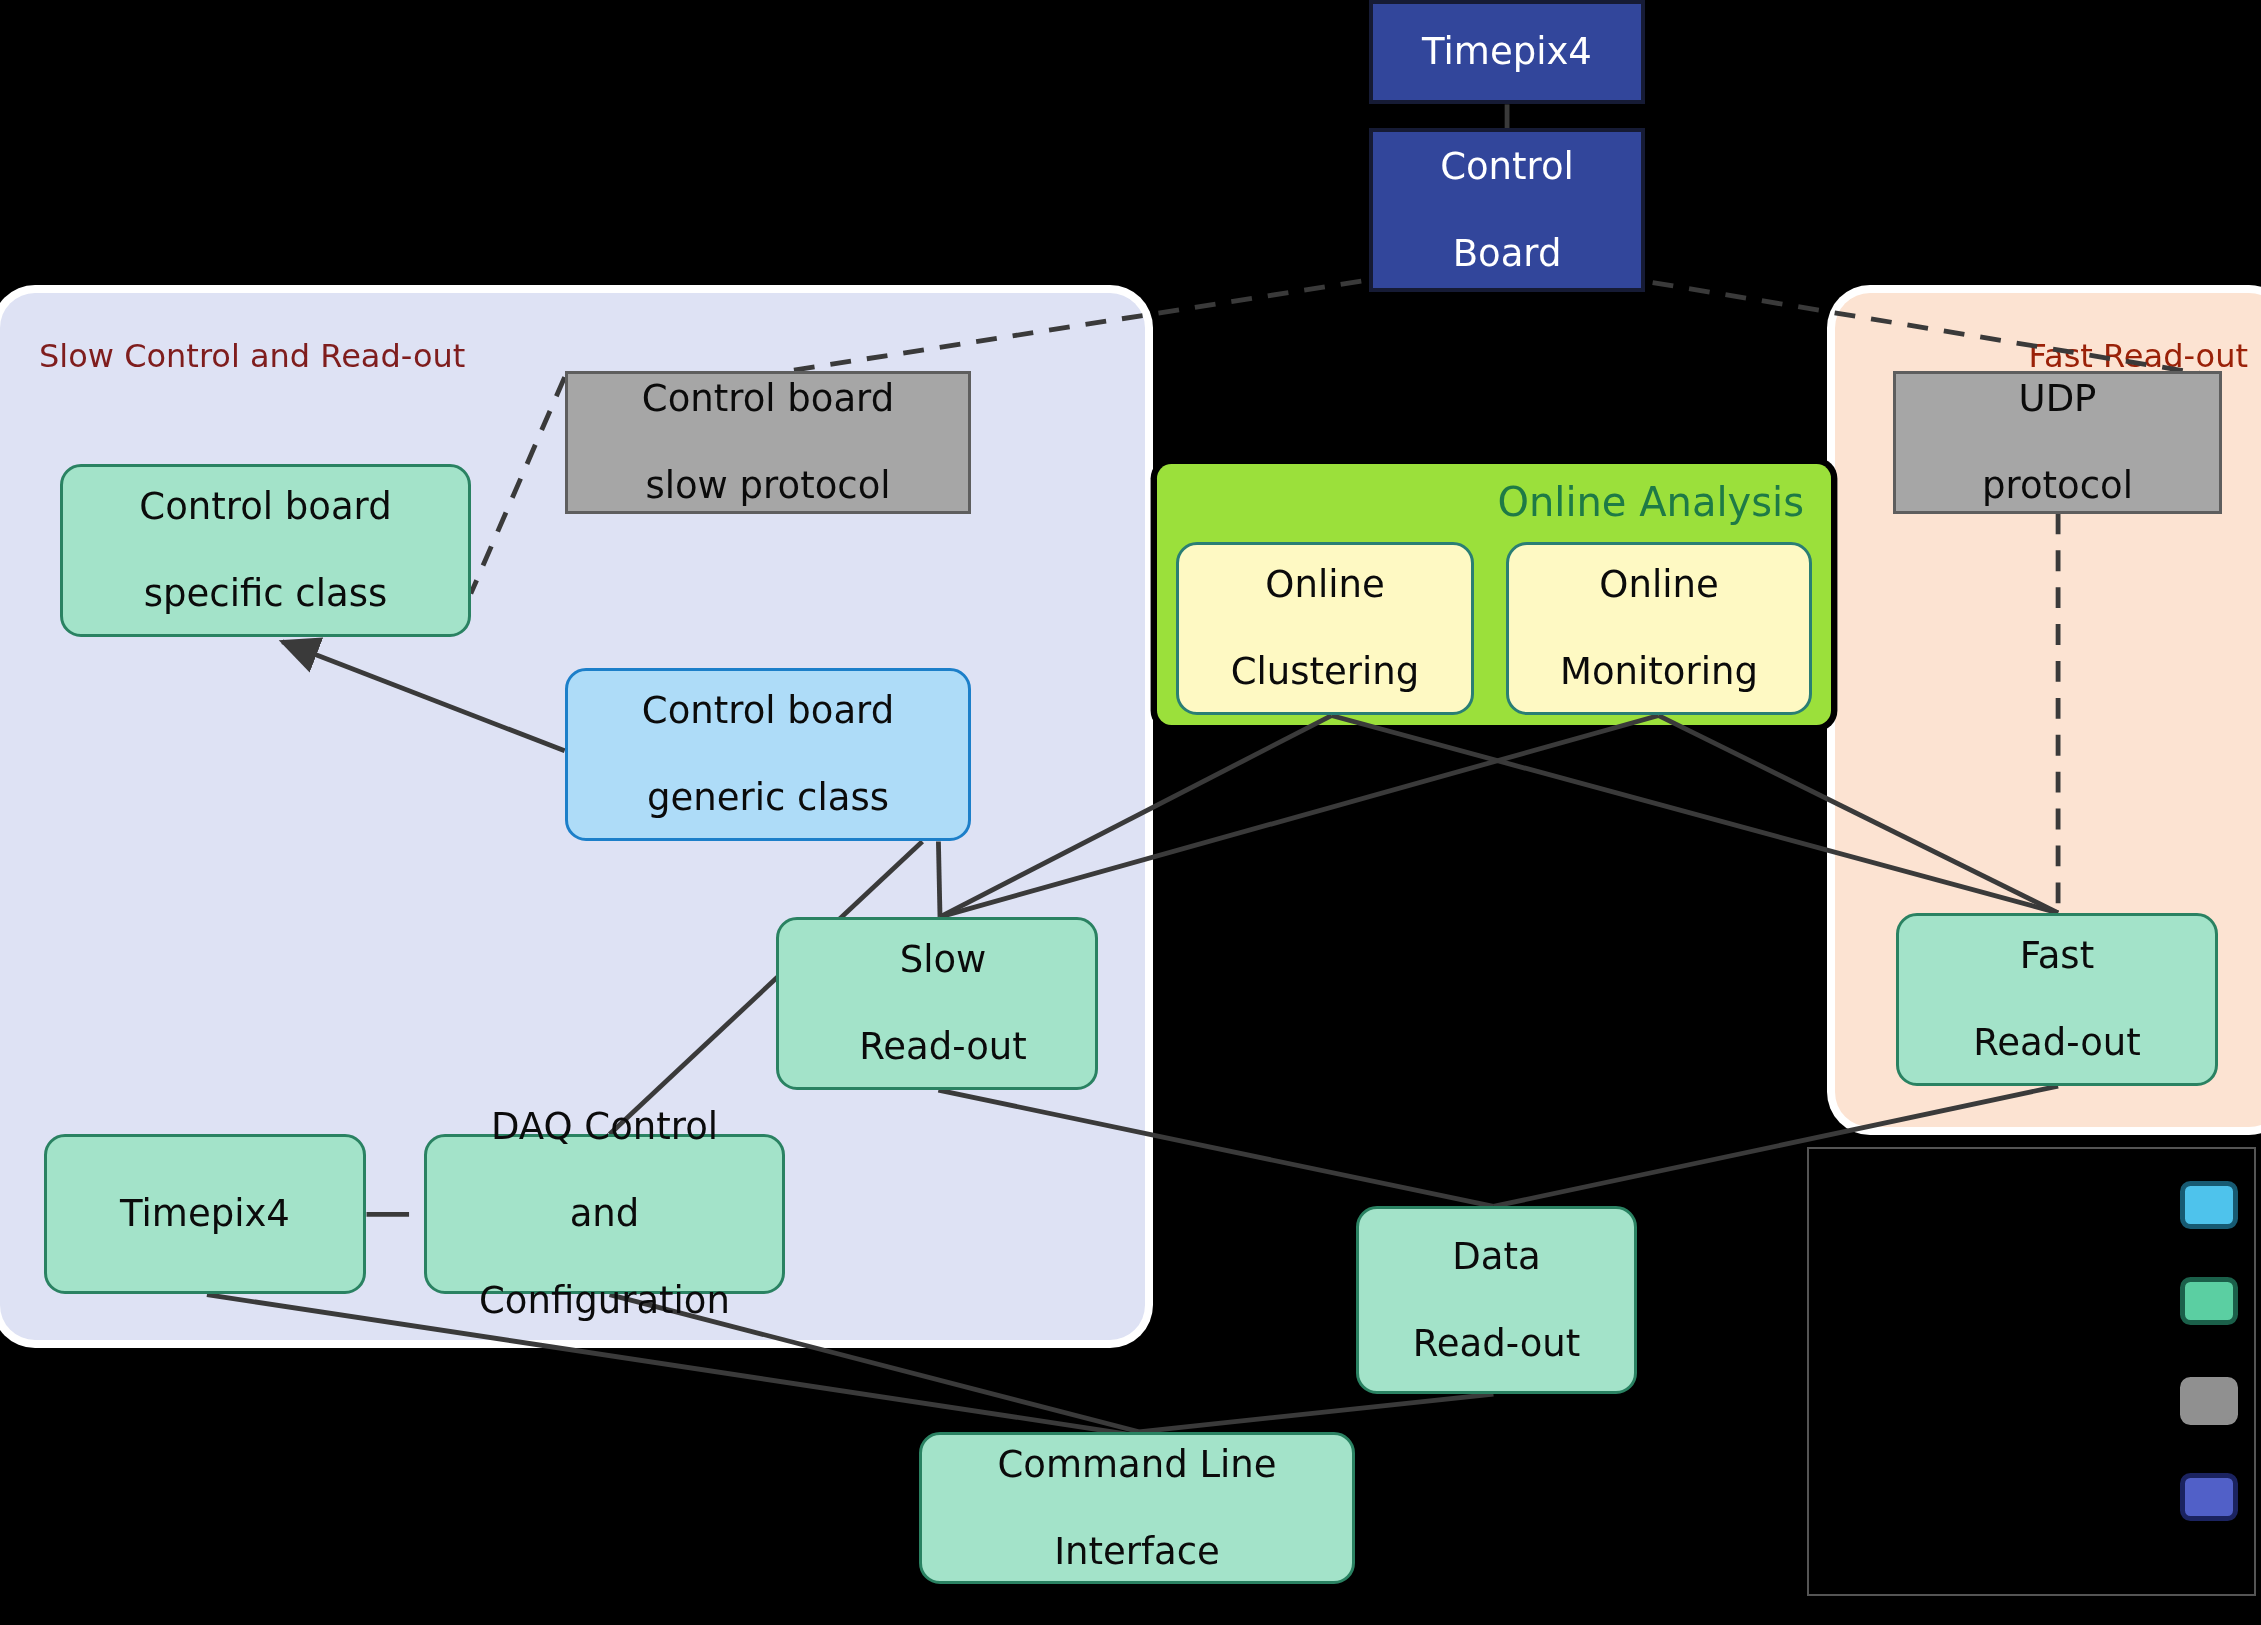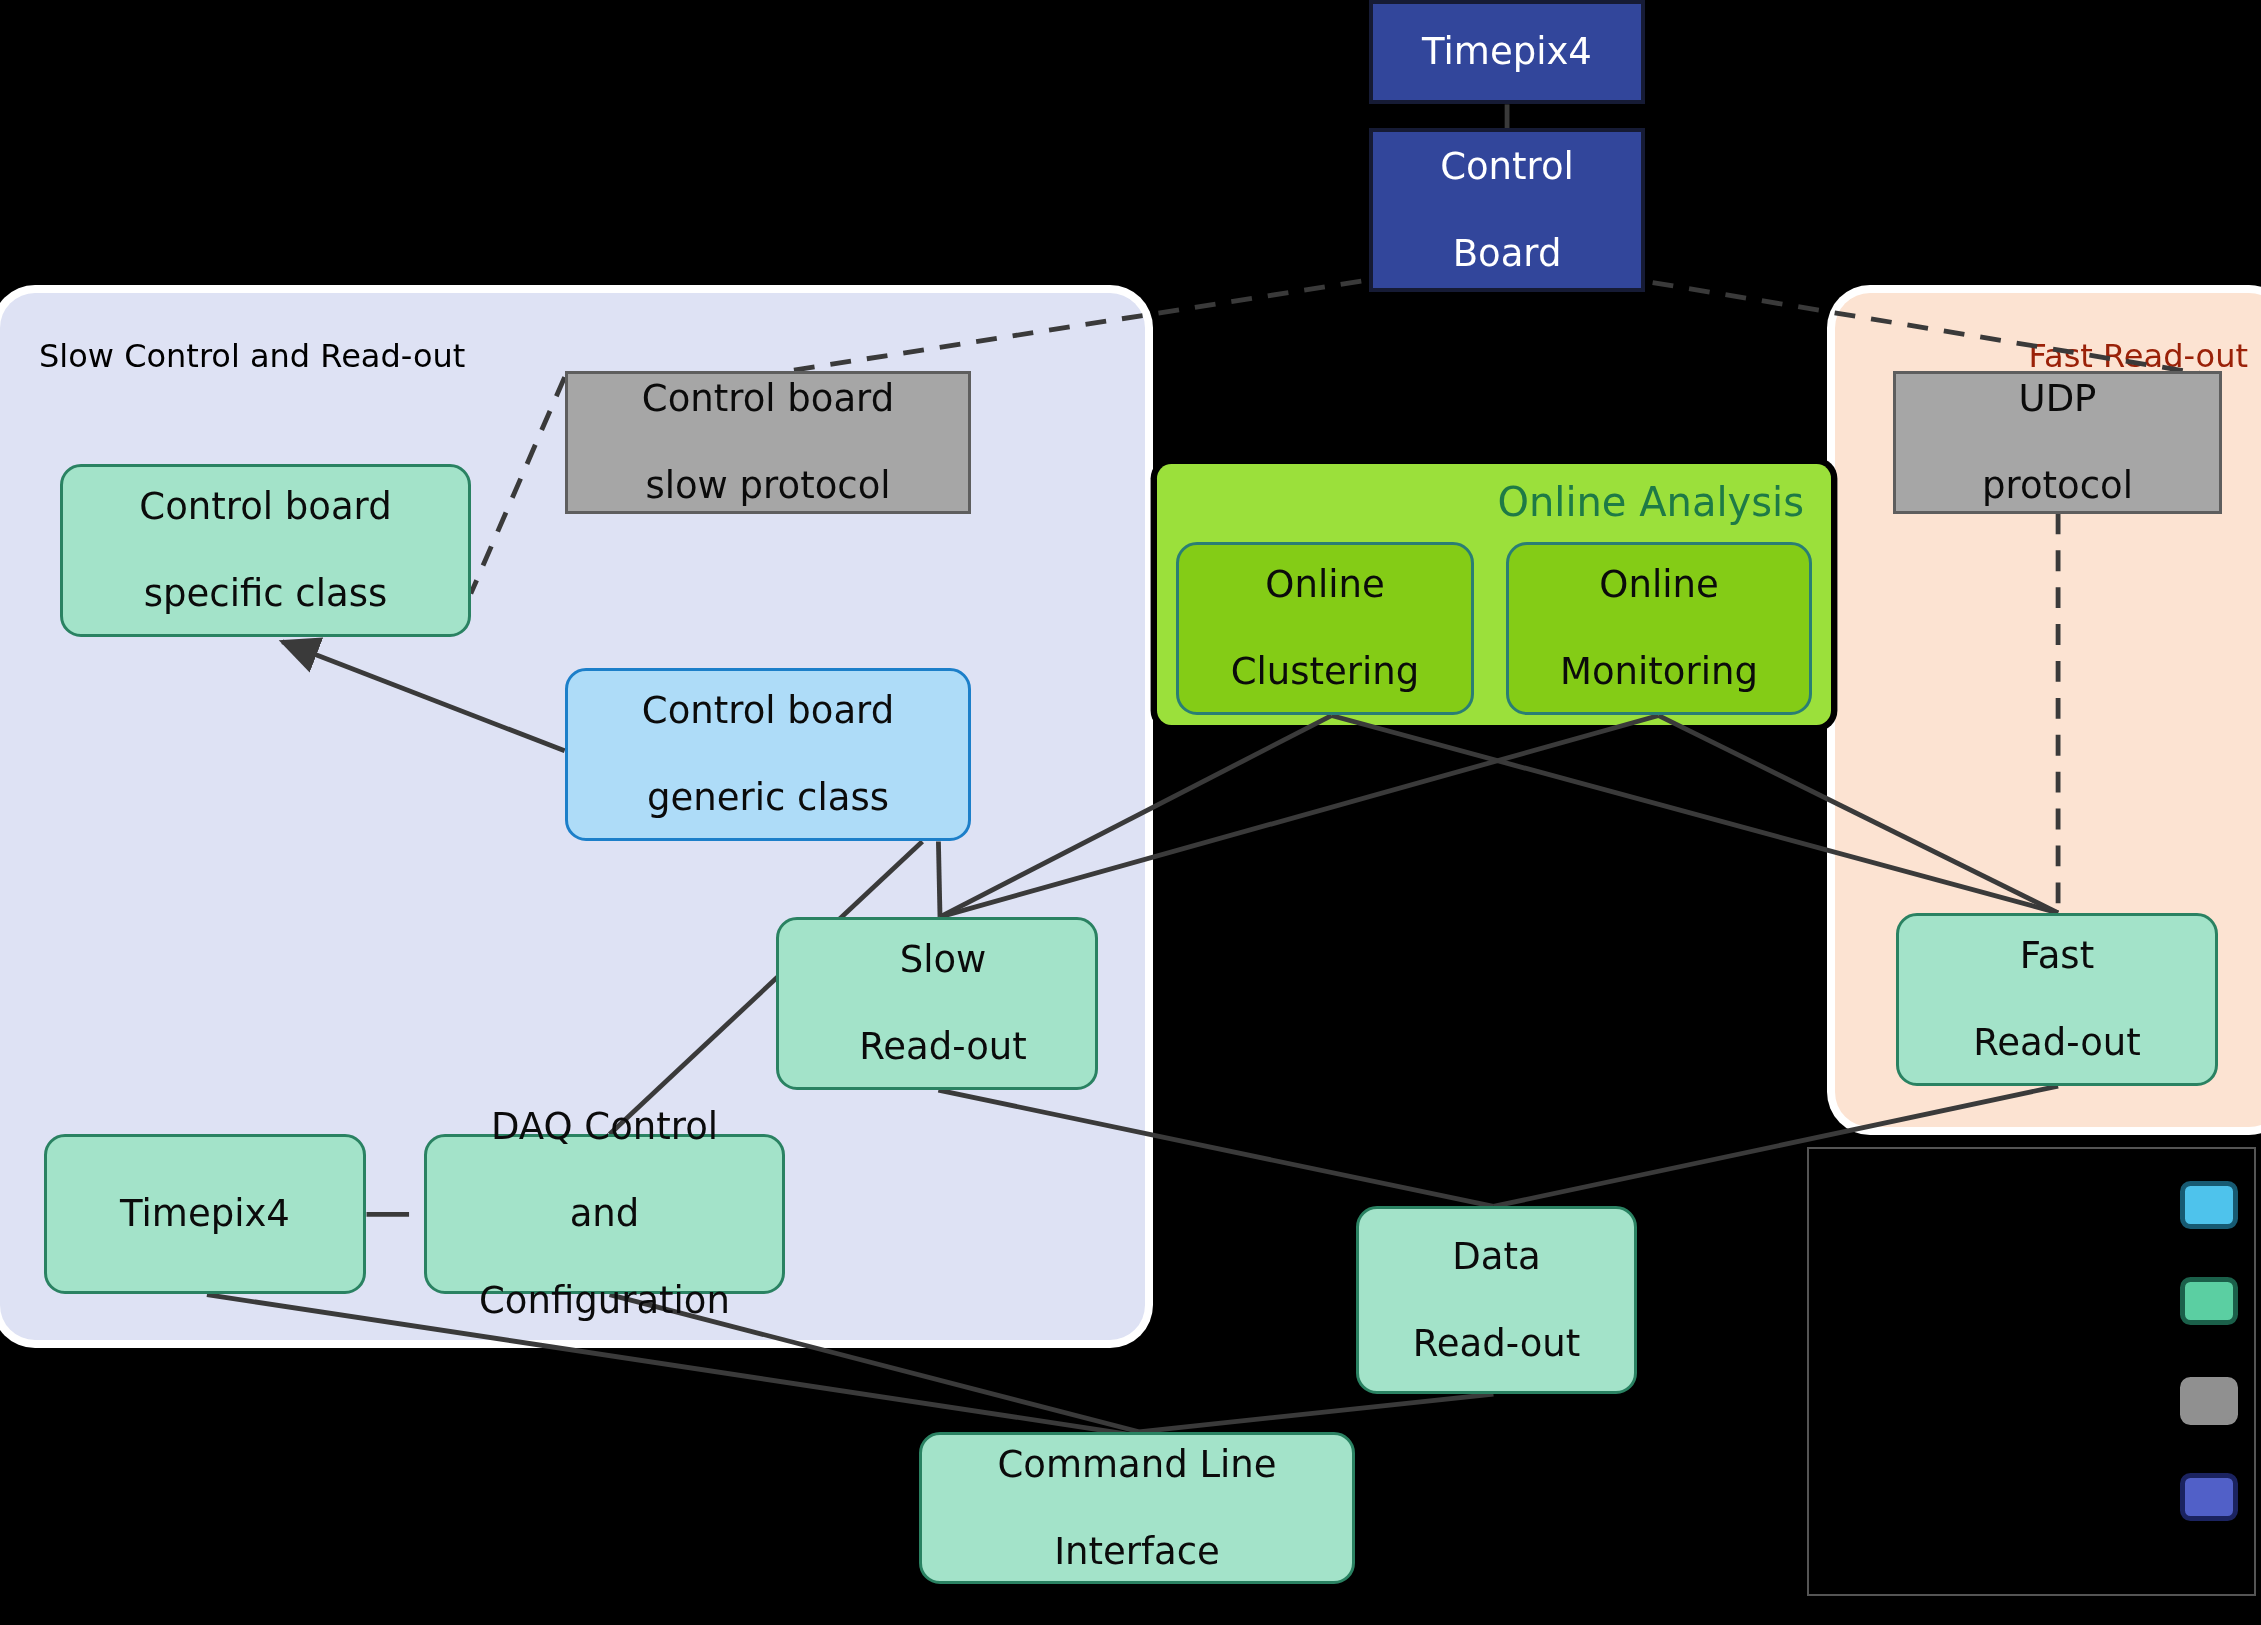--- a/index.html
+++ b/index.html
@@ -68,21 +68,21 @@
     color:#0b0b0b;
     z-index:7;
   }
   .node span{display:block;}
   .n-green{
     background:#A3E3C9;
     border:3.2px solid #2A8262;
     border-radius:21px;
   }
   .n-green-soft{
-    background:#84cc16;
+    background:#fef9c3;
     border:3.2px solid #2A7E74;
     border-radius:21px;
   }
   .n-blue{
     background:#AEDCF8;
     border:3.2px solid #1C7FC9;
     border-radius:21px;
   }
   .n-gray{
     background:#A6A6A6;
@@ -142,21 +142,21 @@
   #legend-row-1{ top:128px; }
   #legend-row-2{ top:228px; }
   #legend-row-3{ top:324px; }
 </style>
 </head>
 <body>
 
 <div id="stage">
 
   <div class="panel" id="panel-slow" style="background: rgb(222, 226, 244);">
-    <div class="panel-title" style="color: #000000;">Slow Control and Read-out</div>
+    <div class="panel-title" style="color: #7f1d1d;">Slow Control and Read-out</div>
   </div>
 
   <div class="panel" id="panel-fast" style="background: rgb(252, 227, 210);">
     <div class="panel-title" style="color: rgb(154, 33, 8);">Fast Read-out</div>
   </div>
 
   <div class="panel" id="panel-online" style="background: rgb(155, 224, 59);">
     <div class="panel-title" style="color: rgb(30, 122, 70);">Online Analysis</div>
   </div>
 

